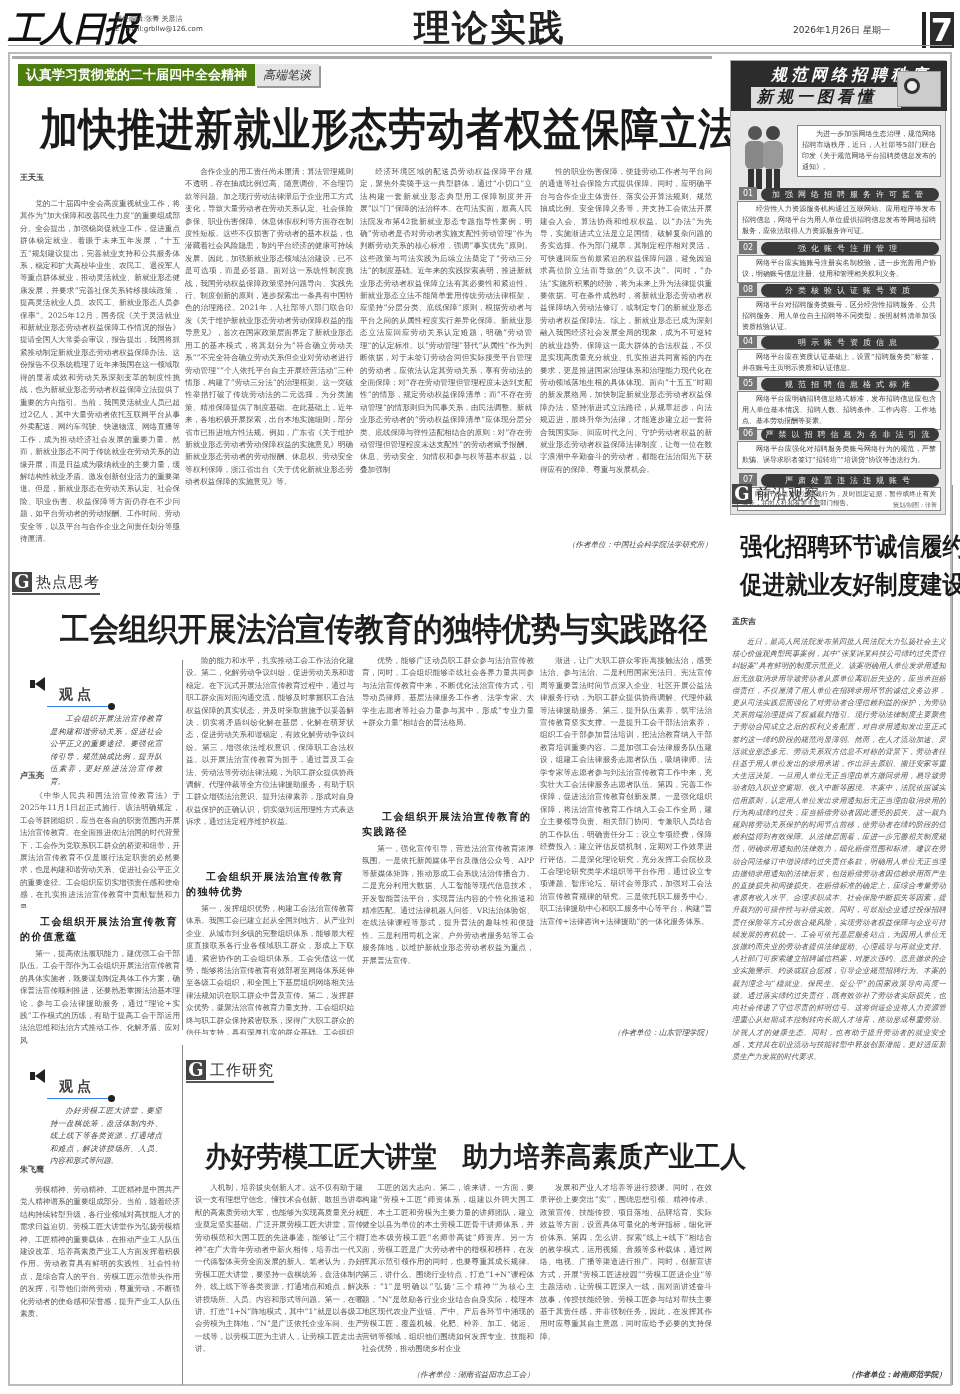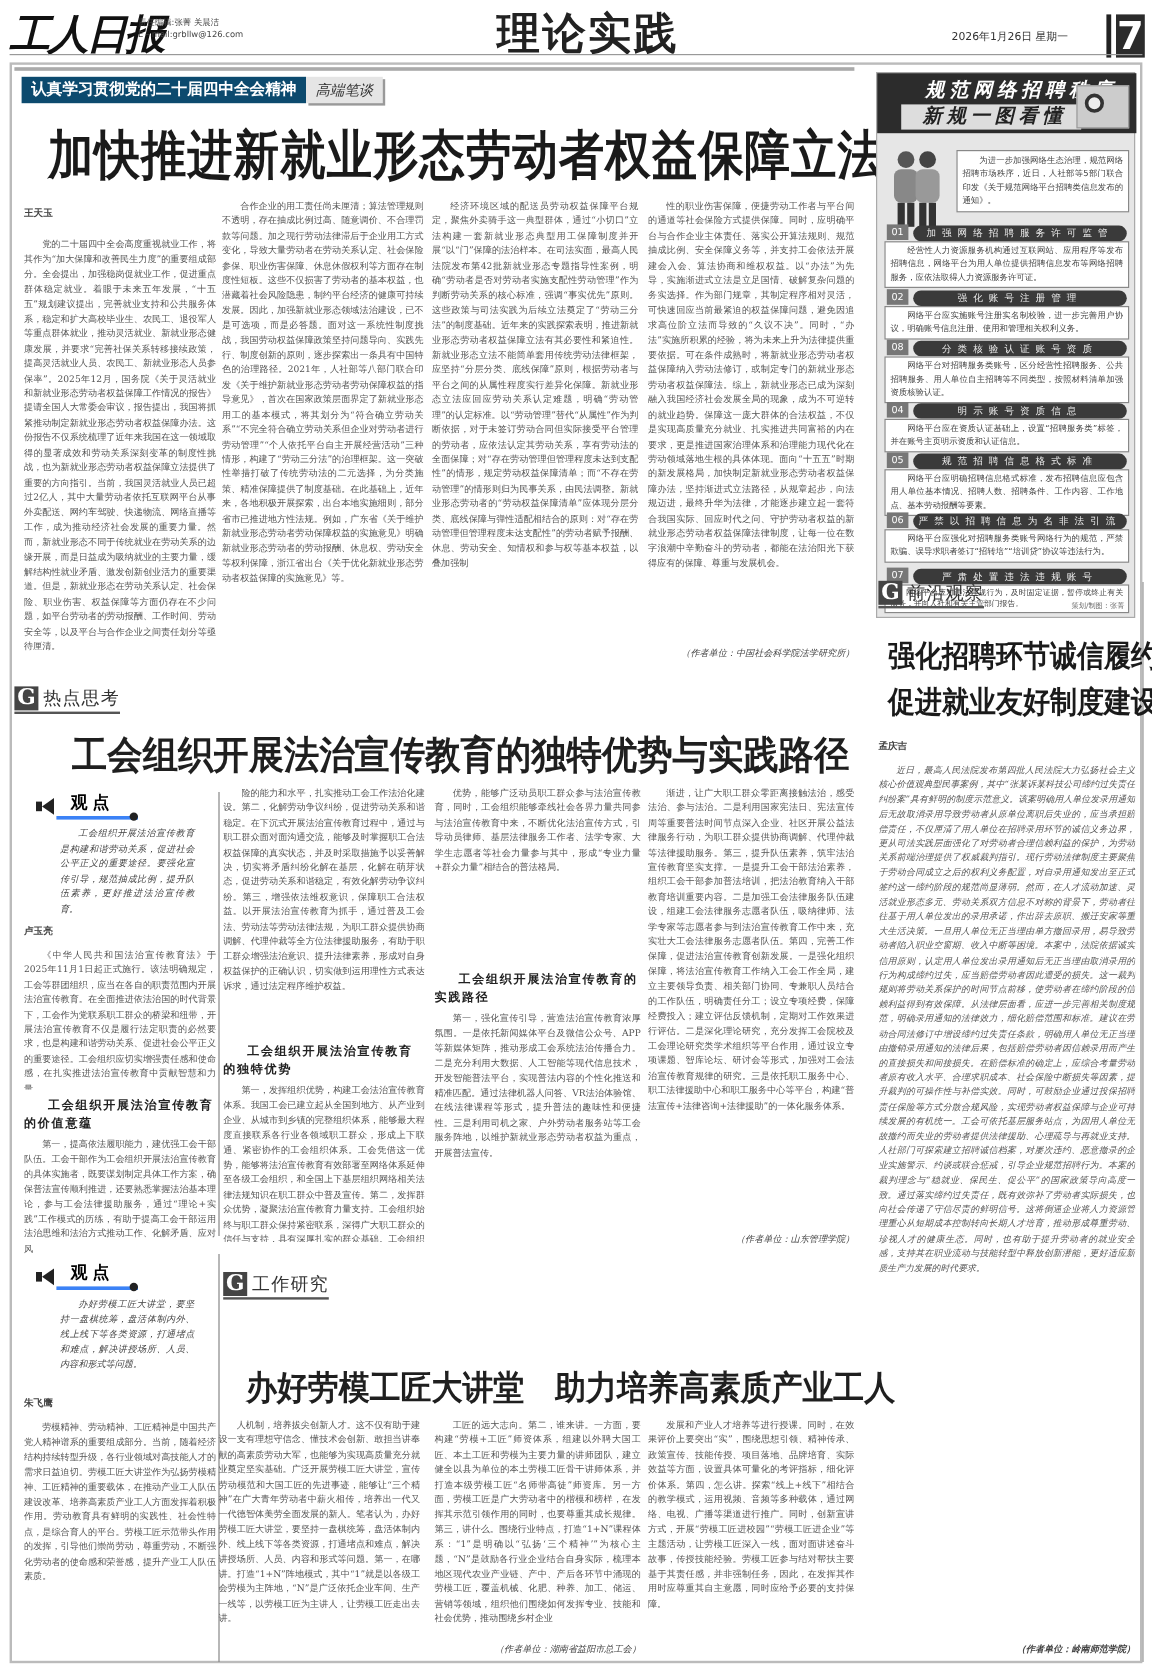--- a/index.html
+++ b/index.html
@@ -10,21 +10,21 @@
   .editor { left: 115px; top: 14px; font-family: "DejaVu Sans", sans-serif; font-size: 7px; color: #444; line-height: 10px; }
   .section-title { left: 414px; top: 4px; font-family: "DejaVu Sans", sans-serif; font-size: 36px; font-weight: bold; color: #222; letter-spacing: 2px; }
   .date { left: 793px; top: 24px; font-family: "DejaVu Sans", sans-serif; font-size: 9px; color: #333; }
   .pagenum-box { left: 930px; top: 12px; width: 24px; height: 36px; background: #2b2b2b; color: #fff; font-family: "DejaVu Sans", sans-serif; font-weight: bold; font-size: 32px; line-height: 36px; text-align: center; }
   .masthead-rule { left: 8px; top: 45px; width: 944px; height: 1px; background: #999; }
   .frame { left: 8px; top: 52px; width: 944px; height: 1334px; border: 2px solid #bbb; }
   .frame-inner-line { left: 12px; top: 56px; width: 700px; height: 3px; background: #aaa; }
 
   
   .banner { left: 18px; top: 64px; height: 22px; display: flex; }
-  .banner-main { background: #0c4a6e; color: #fff; font-family: "DejaVu Sans", sans-serif; font-weight: bold; font-size: 13px; padding: 2px 8px; line-height: 18px; }
+  .banner-main { background: #4d7c0f; color: #fff; font-family: "DejaVu Sans", sans-serif; font-weight: bold; font-size: 13px; padding: 2px 8px; line-height: 18px; }
   .banner-sub { background: #e5e5e5; color: #333; font-family: "DejaVu Serif", serif; font-style: italic; font-size: 12px; padding: 2px 8px; line-height: 18px; box-shadow: 2px 2px 0 #999; }
   .headline1 { left: 40px; top: 100px; font-family: "DejaVu Sans", sans-serif; font-weight: bold; font-size: 44px; color: #1a1a1a; letter-spacing: 1px; transform: scaleX(0.86); transform-origin: left; white-space: nowrap; }
 
   .body-text { font-family: "DejaVu Serif", serif; font-size: 7.6px; line-height: 12.4px; color: #555; text-align: justify; text-indent: 2em; overflow: hidden; }
   .col { position: absolute; }
   .byline { font-family: Liberation Sans, sans-serif; font-size: 8px; color: #444; font-weight: bold; }
   .subhead { font-family: "DejaVu Sans", sans-serif; font-weight: bold; font-size: 10px; line-height: 15px; color: #222; text-indent: 2em; letter-spacing: 1.5px; margin: 6px 0 4px; }
   .author-unit { font-family: "DejaVu Serif", serif; font-style: italic; font-size: 7.6px; color: #444; text-align: right; }
 
   
@@ -34,29 +34,29 @@
 
   .headline2 { left: 60px; top: 608px; font-family: "DejaVu Serif", serif; font-weight: bold; font-size: 32px; color: #1f1f1f; white-space: nowrap; letter-spacing: 0px; transform: scaleX(0.92); transform-origin: left; }
   .headline3 { left: 205px; top: 1138px; font-family: "DejaVu Serif", serif; font-weight: bold; font-size: 28px; color: #1f1f1f; white-space: nowrap; transform: scaleX(0.92); transform-origin: left; }
   .headline4 { left: 740px; top: 528px; font-family: "DejaVu Sans", sans-serif; font-weight: bold; font-size: 25px; line-height: 38px; color: #1a1a1a; white-space: nowrap; transform: scaleX(0.9); transform-origin: left; }
 
   
   .viewpoint { position: absolute; width: 140px; }
   .vp-head { display: flex; align-items: center; margin-bottom: 6px; }
   .vp-speaker { width: 0; height: 0; border-top: 7px solid transparent; border-bottom: 7px solid transparent; border-right: 10px solid #222; margin-right: 2px; }
   .vp-speaker-box { width: 5px; height: 8px; background: #222; margin-right: 0; }
-  .vp-title { font-family: "DejaVu Sans", sans-serif; font-size: 14px; font-weight: bold; color: #000000; letter-spacing: 4px; border-bottom: 3px solid #3b82f6; padding: 0 20px 2px 12px; position: relative; }
+  .vp-title { font-family: "DejaVu Sans", sans-serif; font-size: 14px; font-weight: bold; color: #404040; letter-spacing: 4px; border-bottom: 1px solid #3b82f6; padding: 0 20px 2px 12px; position: relative; margin-top: 26px; }
   .vp-dot { position: absolute; right: 0; bottom: -4px; width: 7px; height: 7px; border-radius: 50%; background: #222; }
   .vp-text { font-family: "DejaVu Serif", serif; font-style: italic; font-size: 7.6px; line-height: 12.6px; color: #444; text-indent: 2em; padding: 0 8px 0 20px; text-align: justify; }
 
   
   .info { left: 730px; top: 60px; width: 216px; height: 455px; background: #e6e6e6; border: 1px solid #aaa; }
   .info-title { position: absolute; left: 0; top: 0; width: 216px; height: 50px; background: #2c2c2c; }
   .info-title-line { position: absolute; width: 216px; text-align: left; color: #fff; font-family: "DejaVu Sans", sans-serif; font-weight: bold; font-style: italic; font-size: 16px; letter-spacing: 4px; }
-  .info-title-line.l2 { background: #ddd; color: #222; left: 20px !important; width: 150px; padding-left: 18px; }
+  .info-title-line.l2 { background: #ddd; color: #222; left: 20px !important; width: 150px; padding-left: 6px; }
   .info-intro { position: absolute; left: 66px; top: 64px; width: 144px; background: #fff; border: 1px solid #888; font-family: "DejaVu Sans", sans-serif; font-size: 7px; line-height: 11px; color: #444; padding: 3px 4px; text-indent: 2em; text-align: justify; }
   .people { position: absolute; left: 8px; top: 62px; width: 50px; height: 70px; }
   .rule-item { position: absolute; left: 6px; width: 204px; }
   .rule-num { position: absolute; left: 2px; top: 0; width: 18px; height: 13px; background: #777; color: #fff; font-family: "DejaVu Sans", sans-serif; font-size: 8px; line-height: 13px; text-align: center; }
   .rule-title { position: absolute; left: 24px; top: 1px; width: 178px; height: 13px; background: #3a3a3a; color: #eee; border-radius: 7px; font-family: "DejaVu Sans", sans-serif; font-size: 8px; line-height: 13px; text-align: center; letter-spacing: 5px; }
   .rule-body { position: absolute; left: 0; top: 14px; width: 204px; background: #fff; border: 1px solid #888; font-family: "DejaVu Sans", sans-serif; font-size: 7px; line-height: 11px; color: #444; padding: 2px 4px; text-indent: 2em; text-align: justify; }
   .info-credit { position: absolute; right: 8px; bottom: 4px; font-family: "DejaVu Serif", serif; font-size: 6px; color: #666; }
   .magnifier { position: absolute; left: 166px; top: 10px; width: 44px; height: 36px; background: #ccc; border: 1px solid #999; }
   .mag-circle { position: absolute; left: 6px; top: 6px; width: 16px; height: 16px; border: 3px solid #333; border-radius: 50%; background: #eee; }
 
@@ -197,21 +197,21 @@
 <div class="col byline" style="left:20px;top:1164px;">朱飞鹰</div>
 <div class="col body-text" style="left:20px;top:1184px;width:160px;height:196px;">劳模精神、劳动精神、工匠精神是中国共产党人精神谱系的重要组成部分。当前，随着经济结构持续转型升级，各行业领域对高技能人才的需求日益迫切。劳模工匠大讲堂作为弘扬劳模精神、工匠精神的重要载体，在推动产业工人队伍建设改革、培养高素质产业工人方面发挥着积极作用。劳动教育具有鲜明的实践性、社会性特点，是综合育人的平台。劳模工匠示范带头作用的发挥，引导他们崇尚劳动，尊重劳动，不断强化劳动者的使命感和荣誉感，提升产业工人队伍素质。</div>
 <div class="vline" style="left:182px;top:1045px;height:340px;"></div>
 
 <div class="abs gtag" style="left:186px;top:1060px;">
   <div class="gbox">G</div>
   <div class="glabel">工作研究</div>
 </div>
 <div class="abs headline3">办好劳模工匠大讲堂　助力培养高素质产业工人</div>
 
-<div class="col body-text" style="left:182px;top:1182px;width:168px;height:198px;">人机制，培养拔尖创新人才。这不仅有助于建设一支有理想守信念、懂技术会创新、敢担当讲奉献的高素质劳动大军，也能够为实现高质量充分就业奠定坚实基础。广泛开展劳模工匠大讲堂，宣传劳动模范和大国工匠的先进事迹，能够让“三个精神”在广大青年劳动者中薪火相传，培养出一代又一代德智体美劳全面发展的新人。笔者认为，办好劳模工匠大讲堂，要坚持一盘棋统筹，盘活体制内外、线上线下等各类资源，打通堵点和难点，解决讲授场所、人员、内容和形式等问题。第一，在哪讲。打造“1+N”阵地模式，其中“1”就是以各级工会劳模为主阵地，“N”是广泛依托企业车间、生产一线等，以劳模工匠为主讲人，让劳模工匠走出去讲。</div>
+<div class="col body-text" style="left:195px;top:1182px;width:168px;height:198px;">人机制，培养拔尖创新人才。这不仅有助于建设一支有理想守信念、懂技术会创新、敢担当讲奉献的高素质劳动大军，也能够为实现高质量充分就业奠定坚实基础。广泛开展劳模工匠大讲堂，宣传劳动模范和大国工匠的先进事迹，能够让“三个精神”在广大青年劳动者中薪火相传，培养出一代又一代德智体美劳全面发展的新人。笔者认为，办好劳模工匠大讲堂，要坚持一盘棋统筹，盘活体制内外、线上线下等各类资源，打通堵点和难点，解决讲授场所、人员、内容和形式等问题。第一，在哪讲。打造“1+N”阵地模式，其中“1”就是以各级工会劳模为主阵地，“N”是广泛依托企业车间、生产一线等，以劳模工匠为主讲人，让劳模工匠走出去讲。</div>
 <div class="col body-text" style="left:362px;top:1182px;width:172px;height:186px;">工匠的远大志向。第二，谁来讲。一方面，要构建“劳模+工匠”师资体系，组建以外聘大国工匠、本土工匠和劳模为主要力量的讲师团队，建立健全以县为单位的本土劳模工匠骨干讲师体系，并打造本级劳模工匠“名师带高徒”师资库。另一方面，劳模工匠是广大劳动者中的楷模和榜样，在发挥其示范引领作用的同时，也要尊重其成长规律。第三，讲什么。围绕行业特点，打造“1+N”课程体系：“1”是明确以“弘扬‘三个精神’”为核心主题，“N”是鼓励各行业企业结合自身实际，梳理本地区现代农业产业链、产中、产后各环节中涌现的劳模工匠，覆盖机械、化肥、种养、加工、储运、营销等领域，组织他们围绕如何发挥专业、技能和社会优势，推动围绕乡村企业</div>
 <div class="col author-unit" style="left:362px;top:1370px;width:172px;">（作者单位：湖南省益阳市总工会）</div>
 <div class="col body-text" style="left:540px;top:1182px;width:172px;height:198px;">发展和产业人才培养等进行授课。同时，在效果评价上要突出“实”，围绕思想引领、精神传承、政策宣传、技能传授、项目落地、品牌培育、实际效益等方面，设置具体可量化的考评指标，细化评价体系。第四，怎么讲。探索“线上+线下”相结合的教学模式，运用视频、音频等多种载体，通过网络、电视、广播等渠道进行推广。同时，创新宣讲方式，开展“劳模工匠进校园”“劳模工匠进企业”等主题活动，让劳模工匠深入一线，面对面讲述奋斗故事，传授技能经验。劳模工匠参与结对帮扶主要基于其责任感，并非强制任务，因此，在发挥其作用时应尊重其自主意愿，同时应给予必要的支持保障。</div>
 
 <div class="abs gtag" style="left:732px;top:484px;">
   <div class="gbox">G</div>
   <div class="glabel">前沿观察</div>
 </div>
 <div class="vline" style="left:952px;top:485px;height:900px;background:#999;"></div>
 <div class="abs headline4">

